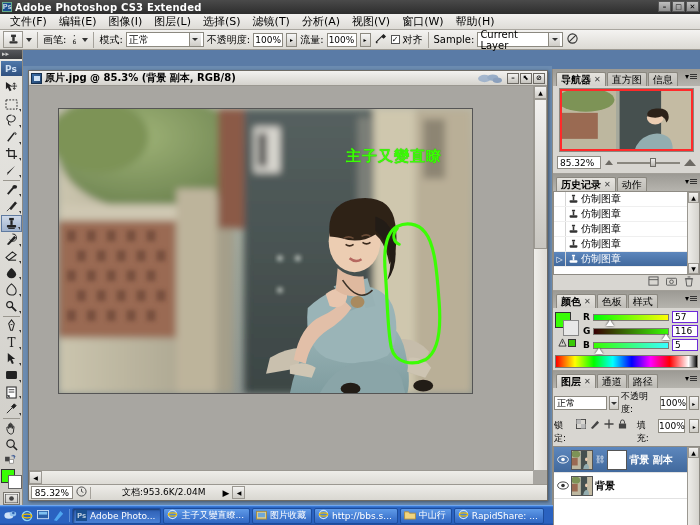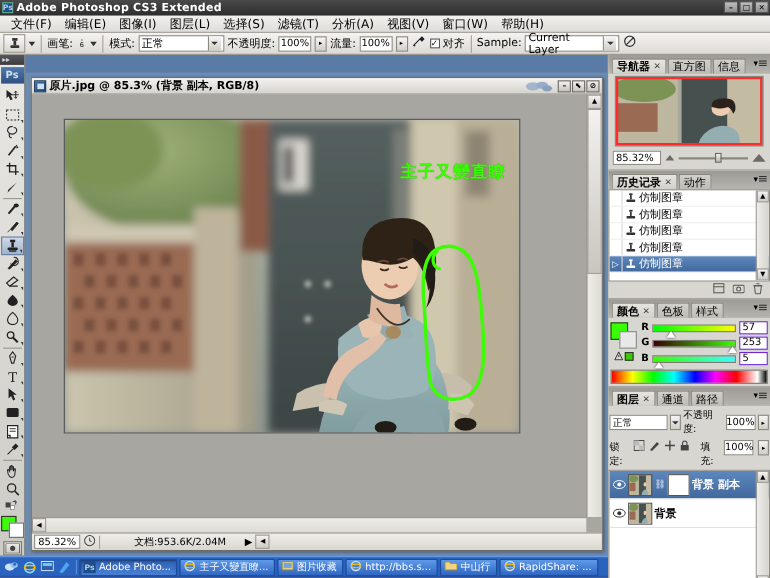--- a/index.html
+++ b/index.html
@@ -103,41 +103,41 @@
   .doc-btn{ width:12px;height:11px;border:1px solid #6d6a64;background:linear-gradient(180deg,#f2f1ef,#c6c4be);
     font-size:7px;display:flex;align-items:center;justify-content:center;}
   .blobs{ width:26px;height:11px;margin-right:3px;position:relative;opacity:.75;}
   .canvas-area{ flex:1; position:relative; background:#a8a6a1; overflow:hidden; }
   .photo-wrap{
     position:absolute; left:29px; top:22px; width:415px; height:286px;
     border:1px solid #555; overflow:hidden; background:#9aa0a0;
   }
   .photo{ position:absolute; inset:0; }
   .anno-text{
-    position:absolute; left:305px; top:38px; color:#3cfd05; font-size:15px; font-weight:bold;
+    position:absolute; left:287px; top:38px; color:#3cfd05; font-size:15px; font-weight:bold;
     letter-spacing:1px; white-space:nowrap; text-shadow:0 0 1px #2a0;
     font-family:"DejaVu Sans","Liberation Sans",sans-serif;
   }
   .scroll-v{ position:absolute;right:0;top:0;bottom:14px;width:14px;
     background:linear-gradient(90deg,#eeede9,#dddbd5);border-left:1px solid #9b9891;}
   .scroll-h{ position:absolute;left:0;right:14px;bottom:0;height:14px;
     background:linear-gradient(180deg,#eeede9,#dddbd5);border-top:1px solid #9b9891;}
   .sb-btn{ width:13px;height:13px;background:linear-gradient(180deg,#f4f3f1,#cdcbc5);
     border:1px solid #9b9891;font-size:6px;display:flex;align-items:center;justify-content:center;}
   .sb-thumb{ background:linear-gradient(180deg,#f2f1ef,#c8c6c0);border:1px solid #9b9891; }
   .statusbar{
     height:16px;background:linear-gradient(180deg,#eeede9,#d9d7d1);border-top:1px solid #9b9891;
     display:flex;align-items:center;font-size:9px;padding:0 2px;gap:3px;
   }
   .st-zoom{ width:42px;height:13px;border:1px solid #8e8b84;background:#fff;display:flex;align-items:center;
     justify-content:center;font-size:9px;}
 
   
   .panels{ width:148px; background:linear-gradient(180deg,#d6d4cf,#c3c1bb);
-    border-left:1px solid #8e8b84; display:flex;flex-direction:column; }
+    border-left:1px solid #8e8b84; display:flex;flex-direction:column;margin-top:19px; }
   .panel{ border-bottom:1px solid #a19e97; background:#d8d6d1; position:relative; }
   .panel-tabs{
     height:17px;display:flex;align-items:flex-end;padding-left:3px;position:relative;
     background:linear-gradient(180deg,#9c9a94,#b6b4ae);
   }
   .ptab{
     height:14px;padding:0 4px;font-size:10px;display:flex;align-items:center;
     background:linear-gradient(180deg,#d2d0cb,#bdbbb5); border:1px solid #8a877f;border-bottom:none;
     margin-right:1px; border-radius:2px 2px 0 0; white-space:nowrap;
   }
@@ -844,21 +844,21 @@
               <span class="ch-ramp" style="background:linear-gradient(90deg,#00fd05,#fffd05);">
                 <span class="ch-knob" style="left:16%;"></span>
               </span>
               <span class="ch-val">57</span>
             </div>
             <div class="ch-row">
               <span class="ch-lbl">G</span>
               <span class="ch-ramp" style="background:linear-gradient(90deg,#390005,#39fd05);">
                 <span class="ch-knob" style="left:92%;"></span>
               </span>
-              <span class="ch-val">253</span>
+              <span class="ch-val">116</span>
             </div>
             <div class="ch-row">
               <span class="ch-lbl">B</span>
               <span class="ch-ramp" style="background:linear-gradient(90deg,#39fd00,#39fdff);">
                 <span class="ch-knob" style="left:2%;"></span>
               </span>
               <span class="ch-val">5</span>
             </div>
           </div>
         </div>

